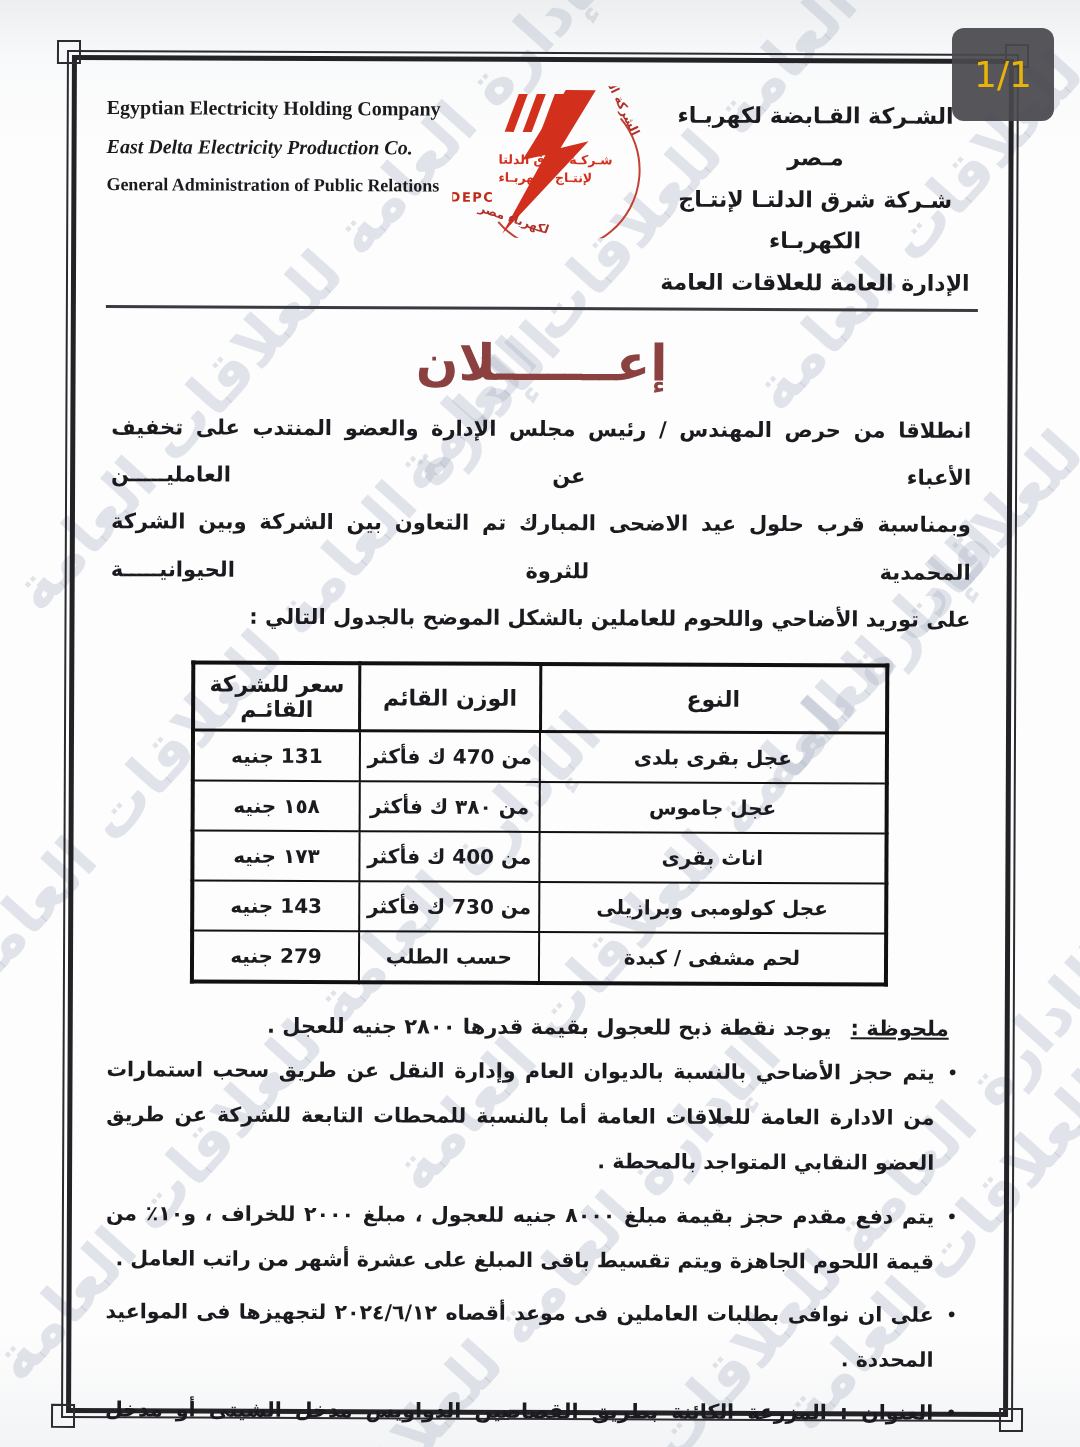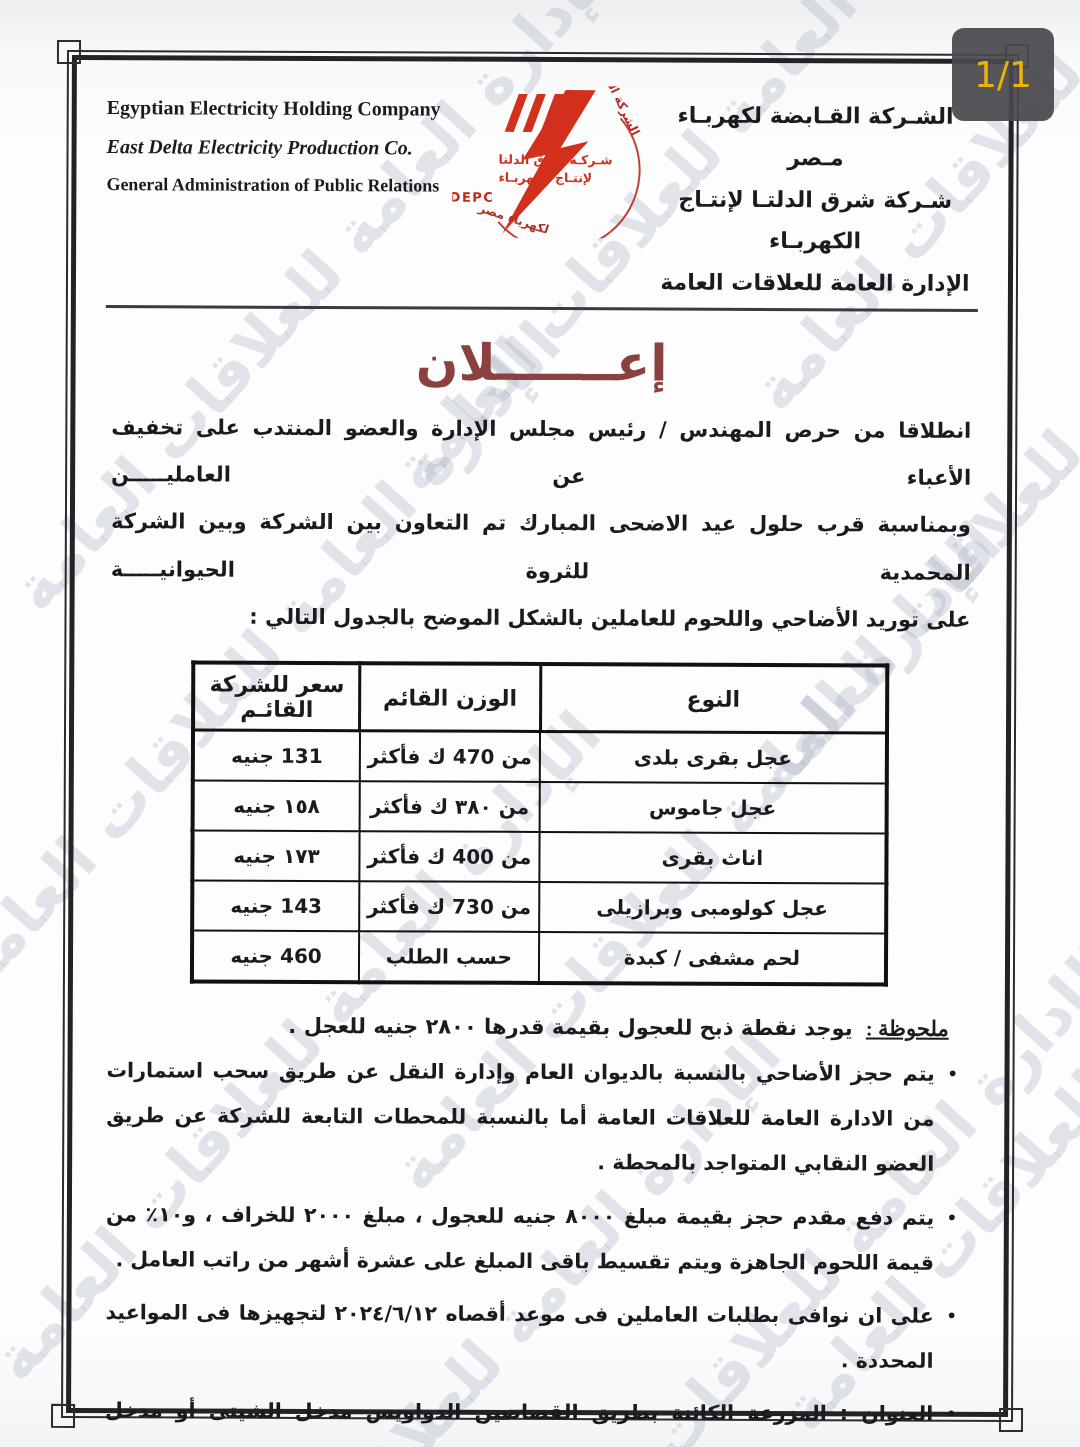--- a/index.html
+++ b/index.html
@@ -39,21 +39,21 @@
   .intro .just{text-align:justify;text-align-last:justify;}
   .intro .last{text-align:right;}
   
   table.price{direction:rtl;border-collapse:collapse;width:80%;margin:14px auto 0 auto;
               border:4px solid #111;}
   table.price th{border:3px solid #111;font-size:22px;font-weight:800;height:62px;}
   table.price td{border:2px solid #111;font-size:20px;font-weight:700;height:46px;text-align:center;}
   .col-type{width:50%;} .col-weight{width:26%;border-radius:24px;} .col-price{width:24%;}
   
   .note{direction:rtl;text-align:right;font-size:21px;font-weight:700;margin:30px 26px 10px 0;}
-  .note .lbl{text-decoration:underline;margin-left:6px;font-family:Liberation Serif, serif;}
+  .note .lbl{text-decoration:underline;margin-left:12px;}
   .bullets{direction:rtl;margin:6px 10px 0 4px;}
   .brow{display:flex;direction:rtl;gap:12px;margin-bottom:8px;}
   .bdot{font-size:20px;line-height:2.2;flex:0 0 auto;padding-right:6px;}
   .btxt{font-size:20.5px;font-weight:700;line-height:2.2;text-align:justify;flex:1;}
   
   .badge{position:absolute;top:28px;right:26px;z-index:10;background:rgba(72,72,78,0.93);
          color:#eab308;font-size:36px;font-weight:400;padding:26px 22px;border-radius:12px;
          font-family:"DejaVu Sans",sans-serif;}
 </style>
 </head>
@@ -146,21 +146,21 @@
           <td>١٧٣ جنيه</td>
         </tr>
         <tr>
           <td>عجل كولومبى وبرازيلى</td>
           <td>من 730 ك فأكثر</td>
           <td>143 جنيه</td>
         </tr>
         <tr>
           <td>لحم مشفى / كبدة</td>
           <td>حسب الطلب</td>
-          <td>460 جنيه</td>
+          <td>279 جنيه</td>
         </tr>
       </tbody>
     </table>
 
     <div class="note">
       <span class="lbl">ملحوظة :</span>
       <span>يوجد نقطة ذبح للعجول بقيمة قدرها ٢٨٠٠ جنيه للعجل .</span>
     </div>
 
     <div class="bullets">

